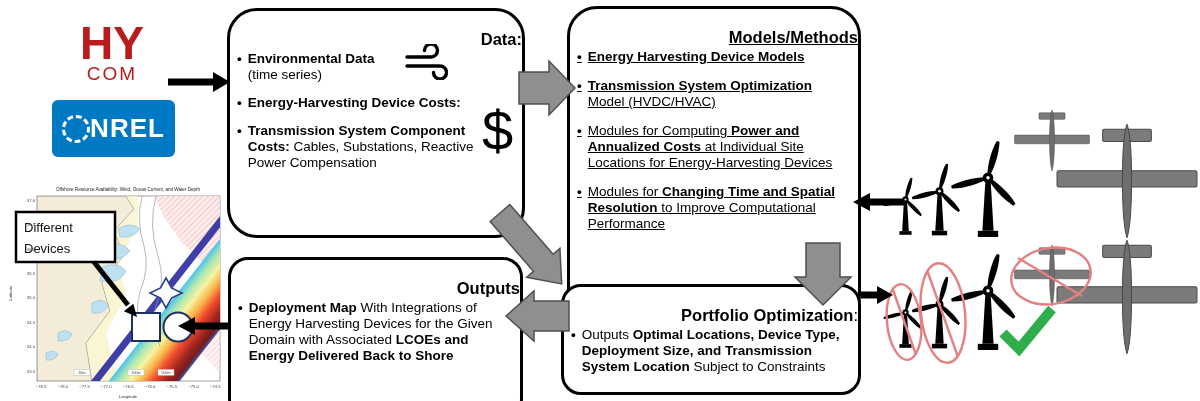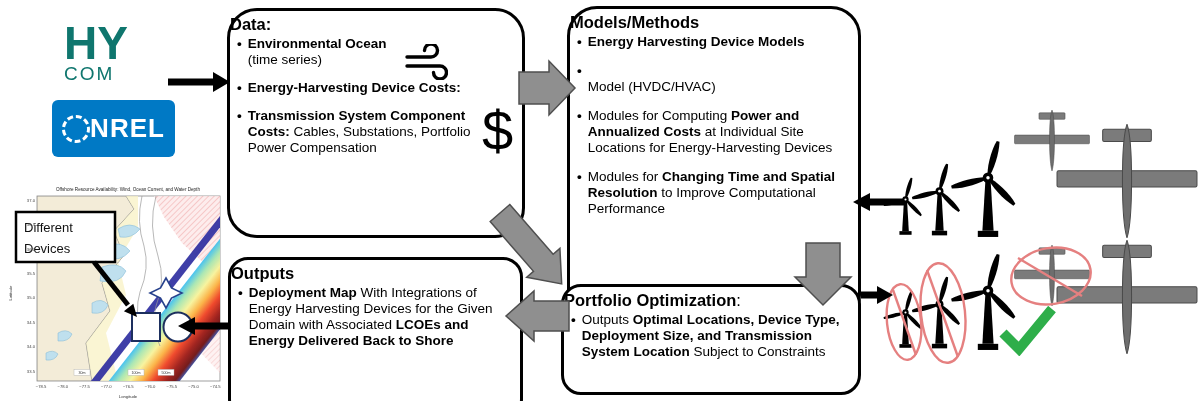--- a/index.html
+++ b/index.html
@@ -1,31 +1,31 @@
 <!DOCTYPE html>
 <html><head>
 <meta charset="utf-8">
 <style>
   html,body{margin:0;padding:0;background:#fff;}
   .canvas{position:relative;width:1200px;height:401px;background:#fff;overflow:hidden;
           font-family:"Liberation Sans",sans-serif;color:#000;}
   
   .fbox{position:absolute;background:#fff;border:3.5px solid #000;box-sizing:border-box;z-index:2;}
-  .fbox .title{text-align:left;font-weight:bold;font-size:16.5px;padding-top:4px;line-height:1.1;}
+  .fbox .title{text-align:right;font-weight:bold;font-size:16.5px;padding-top:19px;line-height:1.1;}
   .fbox .title .colon{font-weight:normal;}
   ul.blist{list-style:none;margin:3px 0 0;padding:0 4px 0 7px;}
   li.bitem{display:flex;gap:6px;font-size:13.5px;line-height:1.185;margin-bottom:12px;}
   li.bitem .dot{font-weight:bold;flex:0 0 auto;}
   li.bitem .txt{flex:1 1 auto;}
   .b{font-weight:bold;}
   #box-data ul.blist{padding-right:30px;}
   #box-models li.bitem{margin-bottom:13px;}
   #box-outputs li.bitem,#box-portfolio li.bitem{margin-bottom:0;}
   
-  .hycom{position:absolute;left:64px;top:20px;width:96px;color:#0f766e;z-index:2;line-height:1;}
+  .hycom{position:absolute;left:64px;top:20px;width:96px;text-align:center;color:#b91c1c;z-index:2;line-height:1;}
   .hycom .l1{font-size:46px;font-weight:bold;letter-spacing:0px;}
   .hycom .l2{font-size:19px;font-weight:normal;letter-spacing:2px;margin-top:-2px;}
   .nrel{position:absolute;left:52px;top:100px;width:123px;height:57px;background:#0079C5;border-radius:6px;
         display:flex;align-items:center;justify-content:center;z-index:2;}
   .nrel .sun{width:22px;height:22px;border:3px dashed #fff;border-radius:50%;}
   .nrel .ntext{color:#fff;font-weight:bold;font-size:26px;letter-spacing:1px;}
   
   .windicon{position:absolute;left:404px;top:44px;z-index:3;}
   .dollar{position:absolute;left:482px;top:98px;font-size:56px;font-weight:500;z-index:3;
           font-family:"Liberation Sans",sans-serif;}
@@ -177,50 +177,50 @@
           <text x="209.4" y="204.5" text-anchor="middle" class="tick">−74.5</text>
         </g>
     </svg>
   </div>
 
   <div id="box-data" class="fbox" style="left:227px;top:8px;width:298px;height:230px;border-radius:30px;">
     <div class="title">Data:</div>
     <ul class="blist">
         <li class="bitem">
           <span class="dot">•</span>
-          <div class="txt"><span class="b">Environmental Ocean</span><br><span>(time series)</span></div>
+          <div class="txt"><span class="b">Environmental Data</span><br><span>(time series)</span></div>
         </li>
         <li class="bitem">
           <span class="dot">•</span>
           <div class="txt"><span class="b">Energy-Harvesting Device Costs:</span><br></div>
         </li>
         <li class="bitem">
           <span class="dot">•</span>
-          <div class="txt"><span class="b">Transmission System Component Costs:</span><span> Cables, Substations, Portfolio Power Compensation</span></div>
+          <div class="txt"><span class="b">Transmission System Component Costs:</span><span> Cables, Substations, Reactive Power Compensation</span></div>
         </li>
       </ul>
   </div>
   <svg class="windicon" width="44" height="36" viewBox="0 0 44 36">
     <g fill="none" stroke="#000" stroke-width="3.4" stroke-linecap="round">
       <path d="M3,13 H27 a6.5,6.5 0 1 0 -6.5,-6.5"></path>
       <path d="M3,22 H36 a6.5,6.5 0 1 1 -6.5,6.5"></path>
     </g>
   </svg>
   <div class="dollar">$</div>
 
-  <div id="box-models" class="fbox" style="left:567px;top:6px;width:294px;height:319px;border-radius:30px;">
+  <div id="box-models" class="fbox" style="left:567px;top:6px;width:294px;height:319px;border-radius:30px;text-decoration:underline;">
     <div class="title">Models/Methods</div>
     <ul class="blist">
         <li class="bitem">
           <span class="dot">•</span>
           <div class="txt"><span class="b">Energy Harvesting Device Models</span></div>
         </li>
         <li class="bitem">
           <span class="dot">•</span>
-          <div class="txt"><br><span>Model (HVDC/HVAC)</span></div>
+          <div class="txt"><span class="b">Transmission System Optimization</span><br><span>Model (HVDC/HVAC)</span></div>
         </li>
         <li class="bitem">
           <span class="dot">•</span>
           <div class="txt"><span>Modules for Computing </span><span class="b">Power and Annualized Costs</span><span> at Individual Site Locations for Energy-Harvesting Devices</span></div>
         </li>
         <li class="bitem">
           <span class="dot">•</span>
           <div class="txt"><span>Modules for </span><span class="b">Changing Time and Spatial Resolution</span><span> to Improve Computational Performance</span></div>
         </li>
       </ul>

